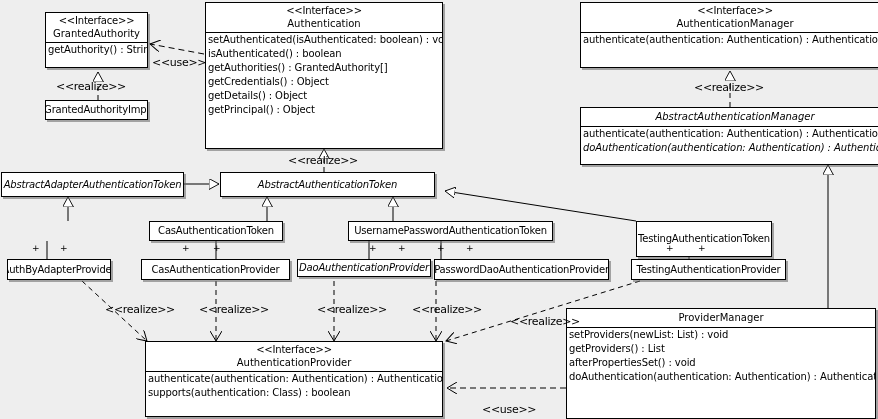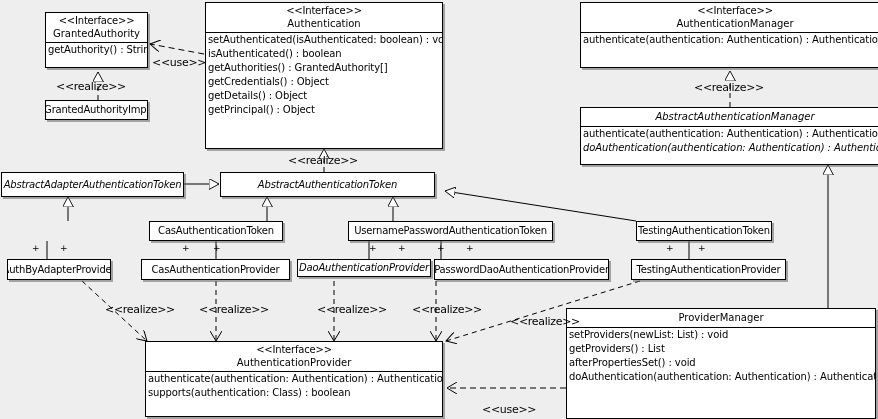--- a/index.html
+++ b/index.html
@@ -240,21 +240,21 @@
 
 
   <div class="uml-class" style="left:149px; top:221px; width:134px; height:20px;">
     <div class="simple-name">CasAuthenticationToken</div>
   </div>
 
   <div class="uml-class" style="left:348px; top:221px; width:205px; height:20px;">
     <div class="simple-name">UsernamePasswordAuthenticationToken</div>
   </div>
 
-  <div class="uml-class" style="left:636px; top:221px; width:136px; height:20px;">
+  <div class="uml-class" style="left:636px; top:221px; width:136px; height:36px;">
     <div class="simple-name">TestingAuthenticationToken</div>
   </div>
 
   <div class="uml-class" style="left:7px; top:259px; width:104px; height:21px;">
     <div class="simple-name">AuthByAdapterProvider</div>
   </div>
 
   <div class="uml-class" style="left:141px; top:259px; width:149px; height:21px;">
     <div class="simple-name">CasAuthenticationProvider</div>
   </div>

